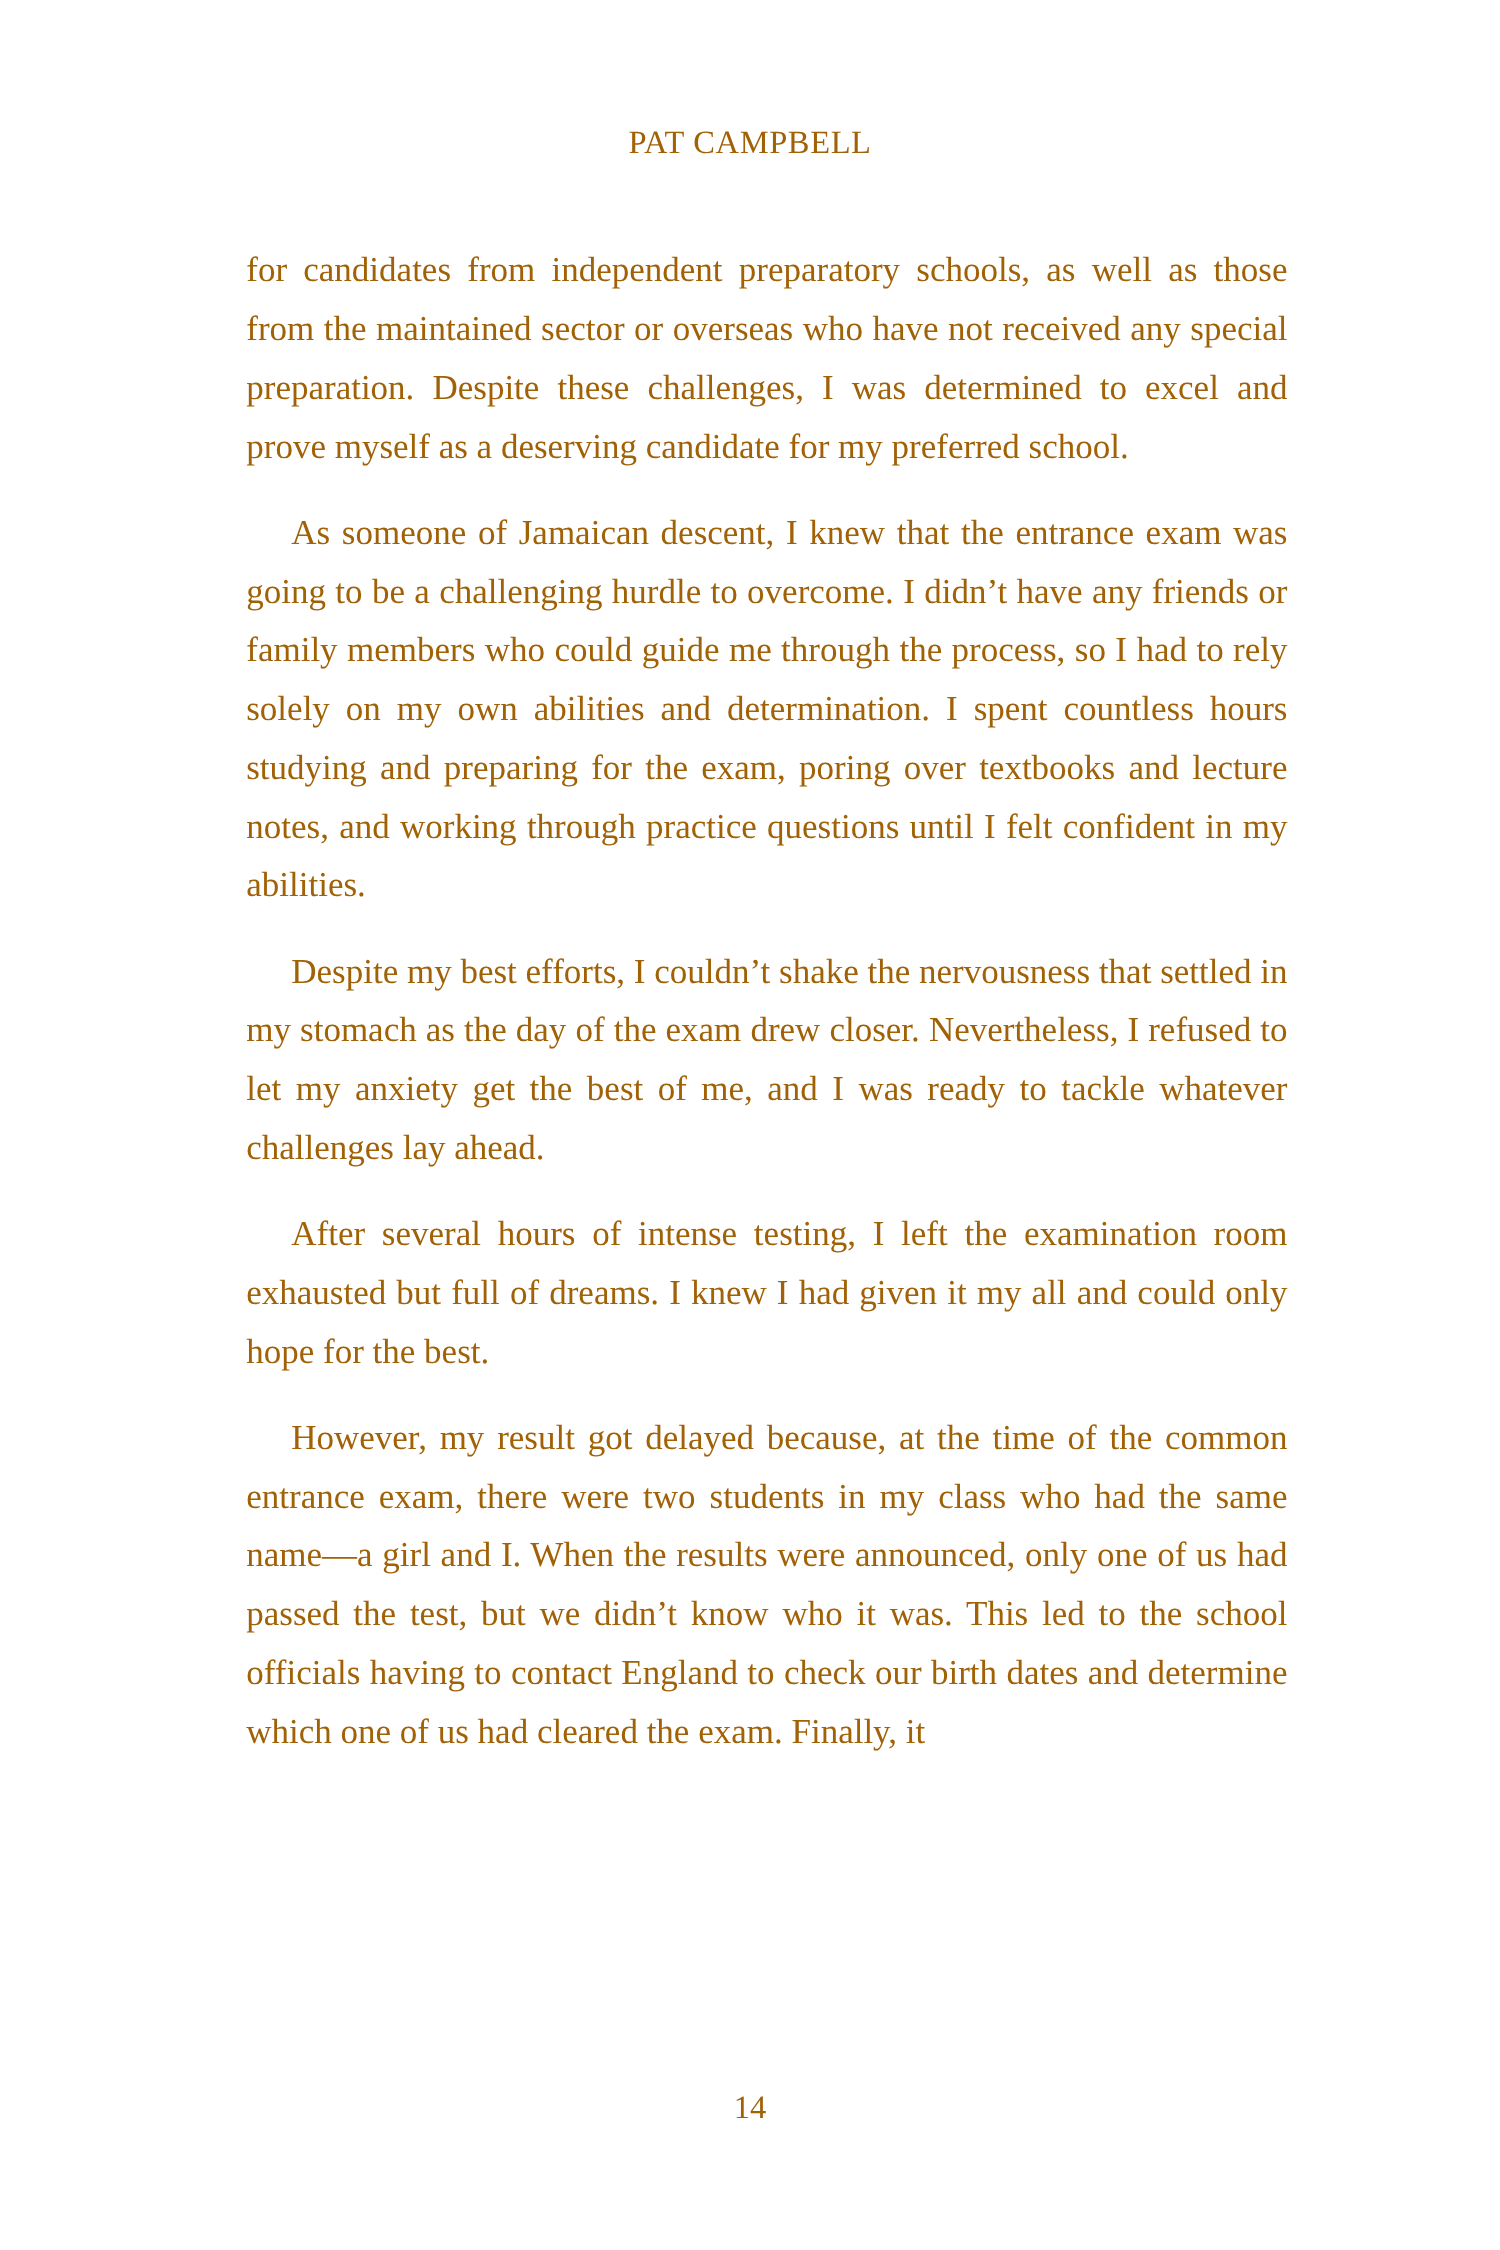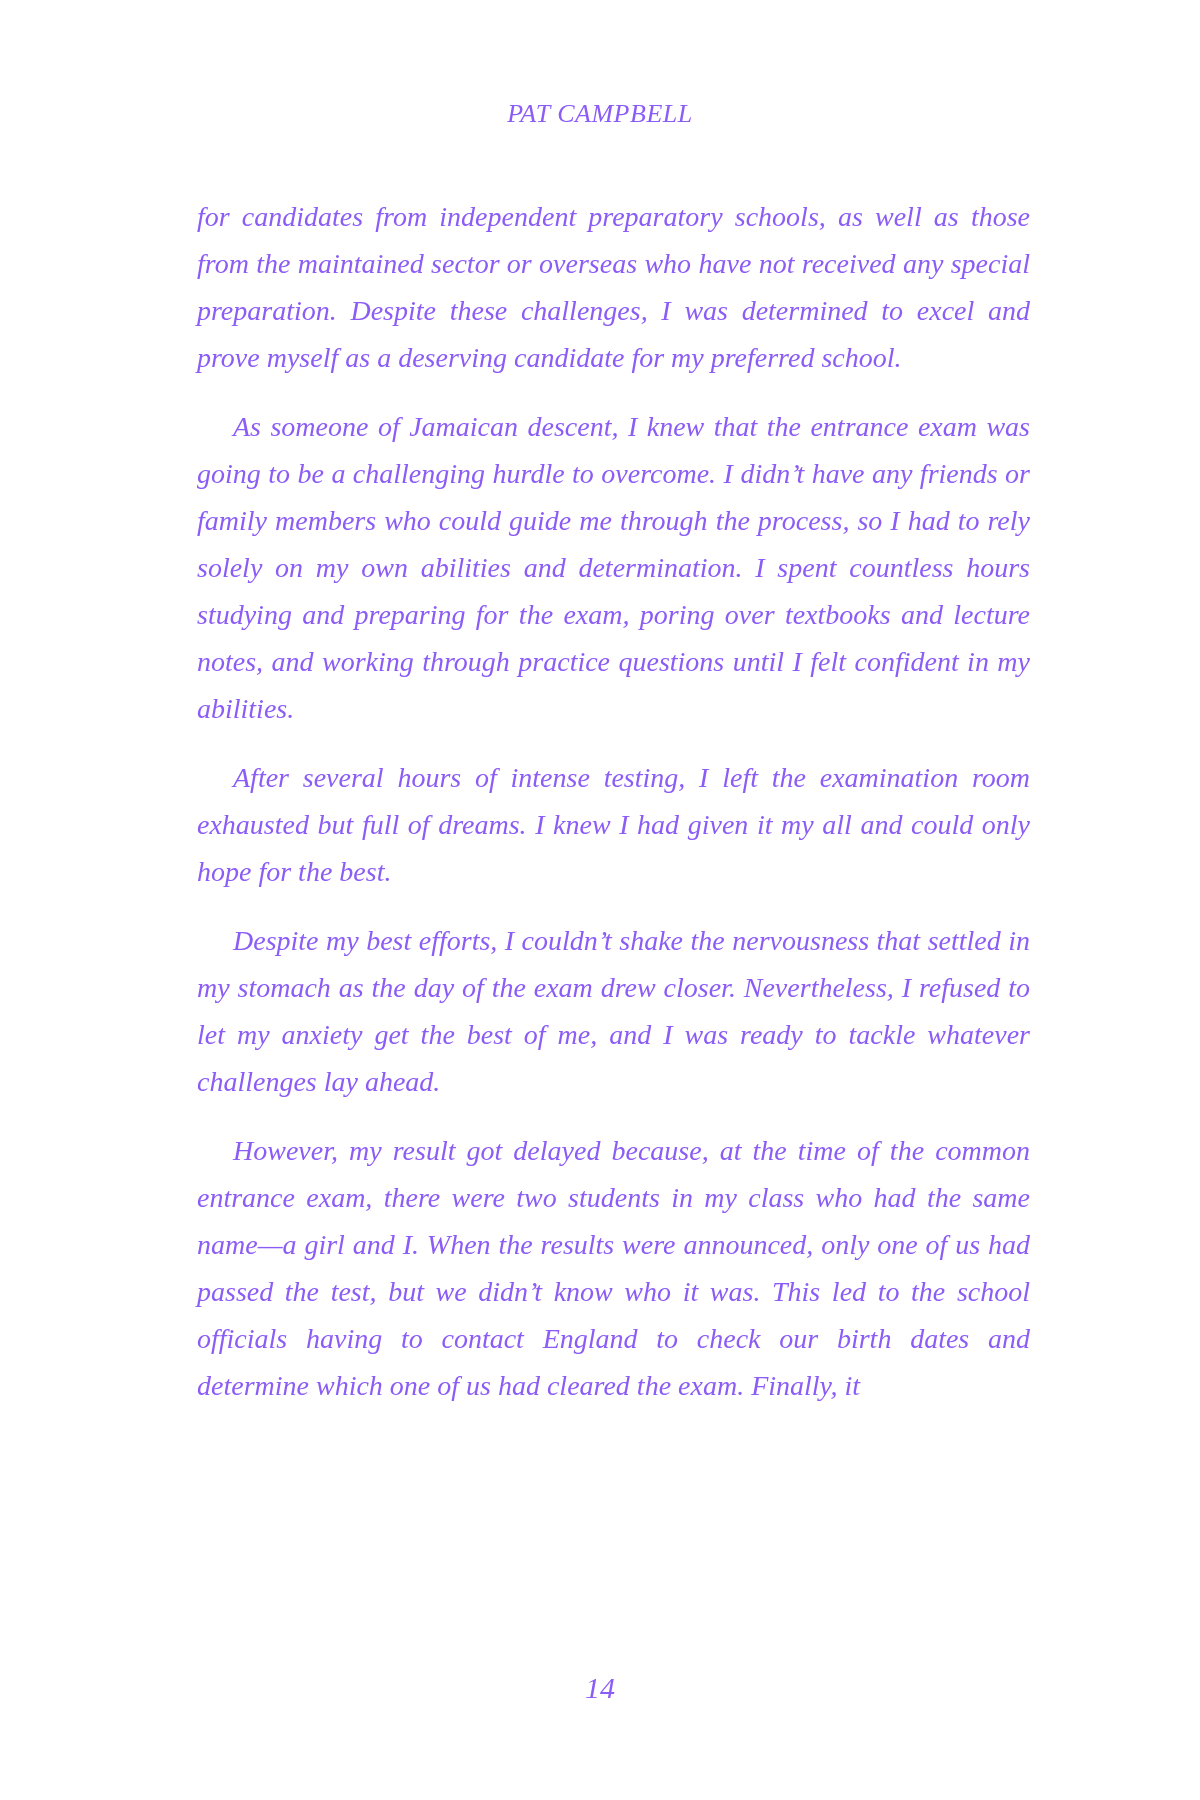--- a/index.html
+++ b/index.html
@@ -5,24 +5,23 @@
   html, body {
     margin: 0;
     padding: 0;
     background: #ffffff;
   }
   .page {
     position: relative;
     width: 1200px;
     height: 1800px;
     background: #ffffff;
-    color: #8b5cf6;
+    color: #a16207;
     font-family: "Liberation Serif", "DejaVu Serif", serif;
     overflow: hidden;
-    font-style: italic;
   }
   .running-header {
     position: absolute;
     top: 101px;
     left: 0;
     width: 100%;
     text-align: center;
     font-size: 26px;
     line-height: 1;
     letter-spacing: 0.5px;
@@ -46,34 +45,34 @@
   }
   .body-text p.flush {
     text-indent: 0;
   }
   .page-number {
     position: absolute;
     top: 1673px;
     left: 0;
     width: 100%;
     text-align: center;
-    font-size: 30px;
+    font-size: 26px;
     line-height: 1;
   }
 </style>
 </head>
 <body>
 
 <div class="page">
 
   <div class="running-header">PAT CAMPBELL</div>
 
   <div class="body-text">
     <p class="flush">for candidates from independent preparatory schools, as well as those from the maintained sector or overseas who have not received any special preparation. Despite these challenges, I was determined to excel and prove myself as a deserving candidate for my preferred school.</p>
     <p>As someone of Jamaican descent, I knew that the entrance exam was going to be a challenging hurdle to overcome. I didn’t have any friends or family members who could guide me through the process, so I had to rely solely on my own abilities and determination. I spent countless hours studying and preparing for the exam, poring over textbooks and lecture notes, and working through practice questions until I felt confident in my abilities.</p>
+    <p>Despite my best efforts, I couldn’t shake the nervousness that settled in my stomach as the day of the exam drew closer. Nevertheless, I refused to let my anxiety get the best of me, and I was ready to tackle whatever challenges lay ahead.</p>
     <p>After several hours of intense testing, I left the examination room exhausted but full of dreams. I knew I had given it my all and could only hope for the best.</p>
-    <p>Despite my best efforts, I couldn’t shake the nervousness that settled in my stomach as the day of the exam drew closer. Nevertheless, I refused to let my anxiety get the best of me, and I was ready to tackle whatever challenges lay ahead.</p>
     <p>However, my result got delayed because, at the time of the common entrance exam, there were two students in my class who had the same name—a girl and I. When the results were announced, only one of us had passed the test, but we didn’t know who it was. This led to the school officials having to contact England to check our birth dates and determine which one of us had cleared the exam. Finally, it</p>
   </div>
 
   <div class="page-number">14</div>
 
 </div>
 
 </body></html>

